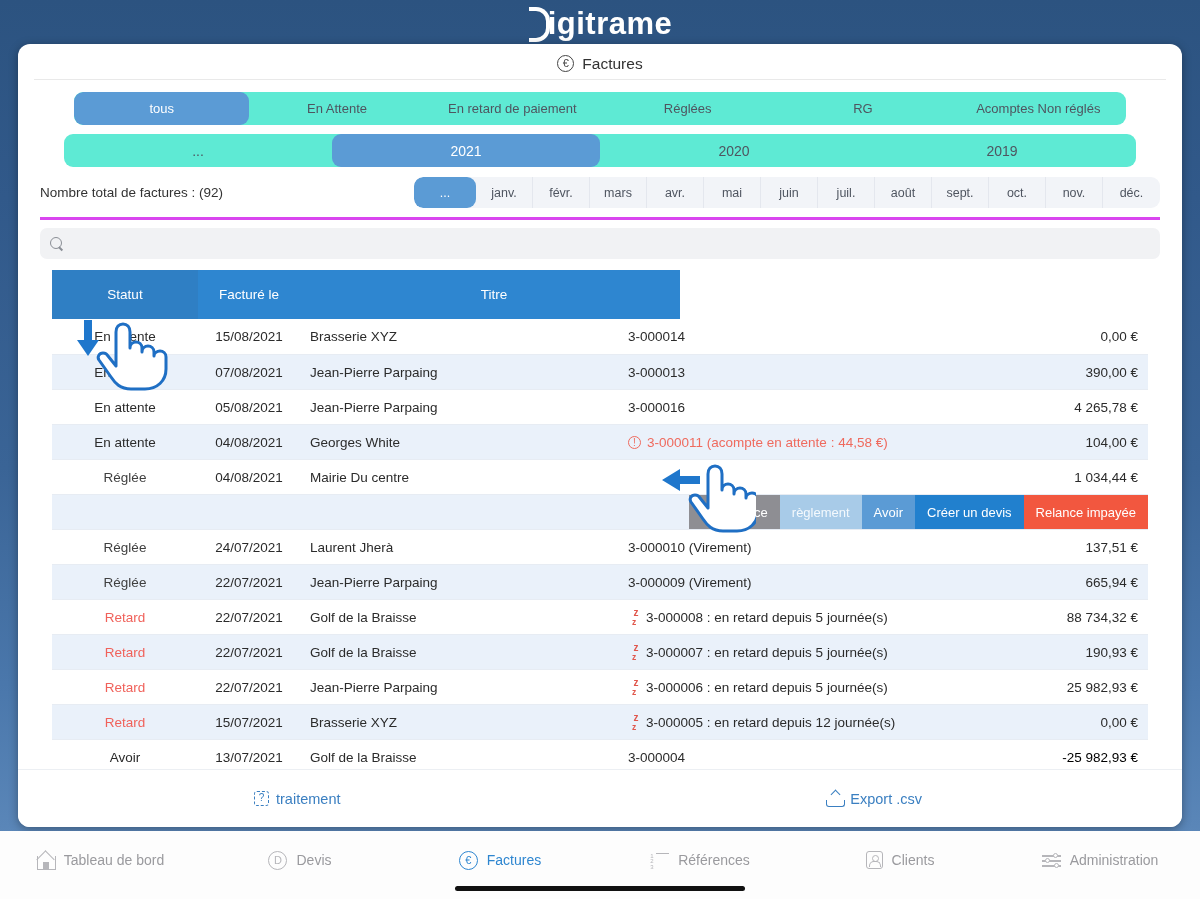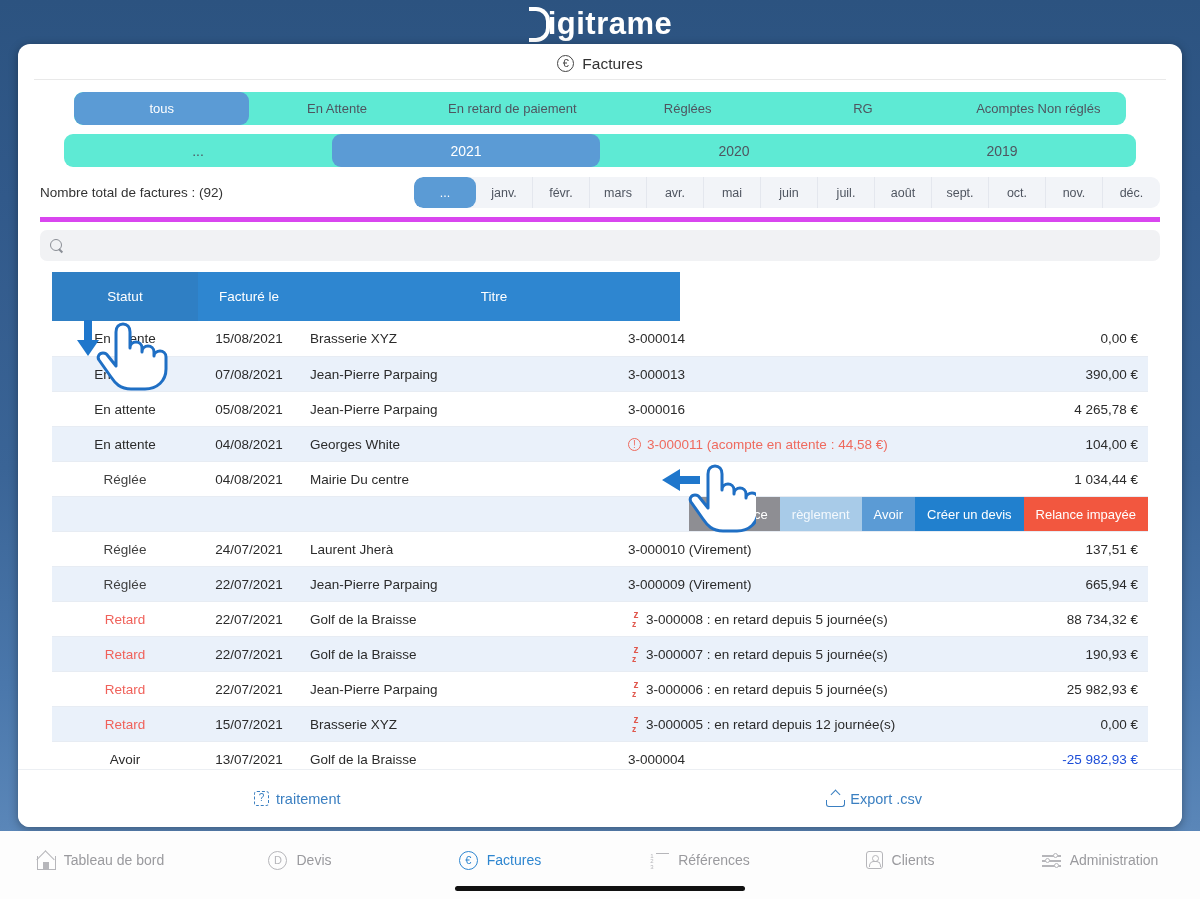--- a/index.html
+++ b/index.html
@@ -68,21 +68,21 @@
 
   .row-status { margin: 12px 56px 0 56px; }
   .row-status .seg { height: 33px; }
 
   .row-year { margin: 9px 46px 0 46px; }
   .row-year .seg { height: 33px; }
   .row-year .seg-item { font-size: 14px; }
 
   .row-count {
     display: flex; align-items: center; margin: 10px 22px 0 22px;
-    padding-bottom: 9px; border-bottom: 5px solid #d946ef;
+    padding-bottom: 9px; border-bottom: 3px solid #d946ef;
   }
   .count-label { font-size: 13.5px; color: #333; white-space: nowrap; }
   .months {
     display: flex; background: #f2f4f8; border-radius: 9px; height: 31px;
     margin-left: auto; overflow: hidden;
   }
   .month {
     min-width: 57px; display: flex; align-items: center; justify-content: center;
     font-size: 12.5px; color: #4f5560; border-right: 1px solid #e4e7ee;
     cursor: pointer; user-select: none;
@@ -130,21 +130,21 @@
 
   .cell { font-size: 13.5px; color: #2b2b2b; display: flex; align-items: center; height: 100%; }
   .c-statut { width: 146px; justify-content: center; }
   .c-date   { width: 102px; justify-content: center; }
   .c-client { width: 320px; padding-left: 10px; }
   .c-titre  { width: 380px; padding-left: 8px; gap: 6px; }
   .c-ttc    { flex: 1; justify-content: flex-end; padding-right: 10px; white-space: nowrap; }
 
   .st-reglee { color: #404040; }
   .st-retard { color: #f0615a; }
-  .ttc-neg   { color: #1d4ed8; }
+  .ttc-neg   { color: #000000; }
   .warn-title { color: #ef6a5e; }
 
   .zzz {
     color: #e0564b; font-size: 8.5px; font-weight: bold; line-height: .95;
     display: inline-flex; flex-direction: column; align-items: center; width: 12px;
   }
   .zzz i { font-style: normal; }
   .zzz i.big { font-size: 10px; margin-left: 4px; }
   .warn-ico {
     width: 13px; height: 13px; border: 1.3px solid #ef6a5e; border-radius: 50%;

